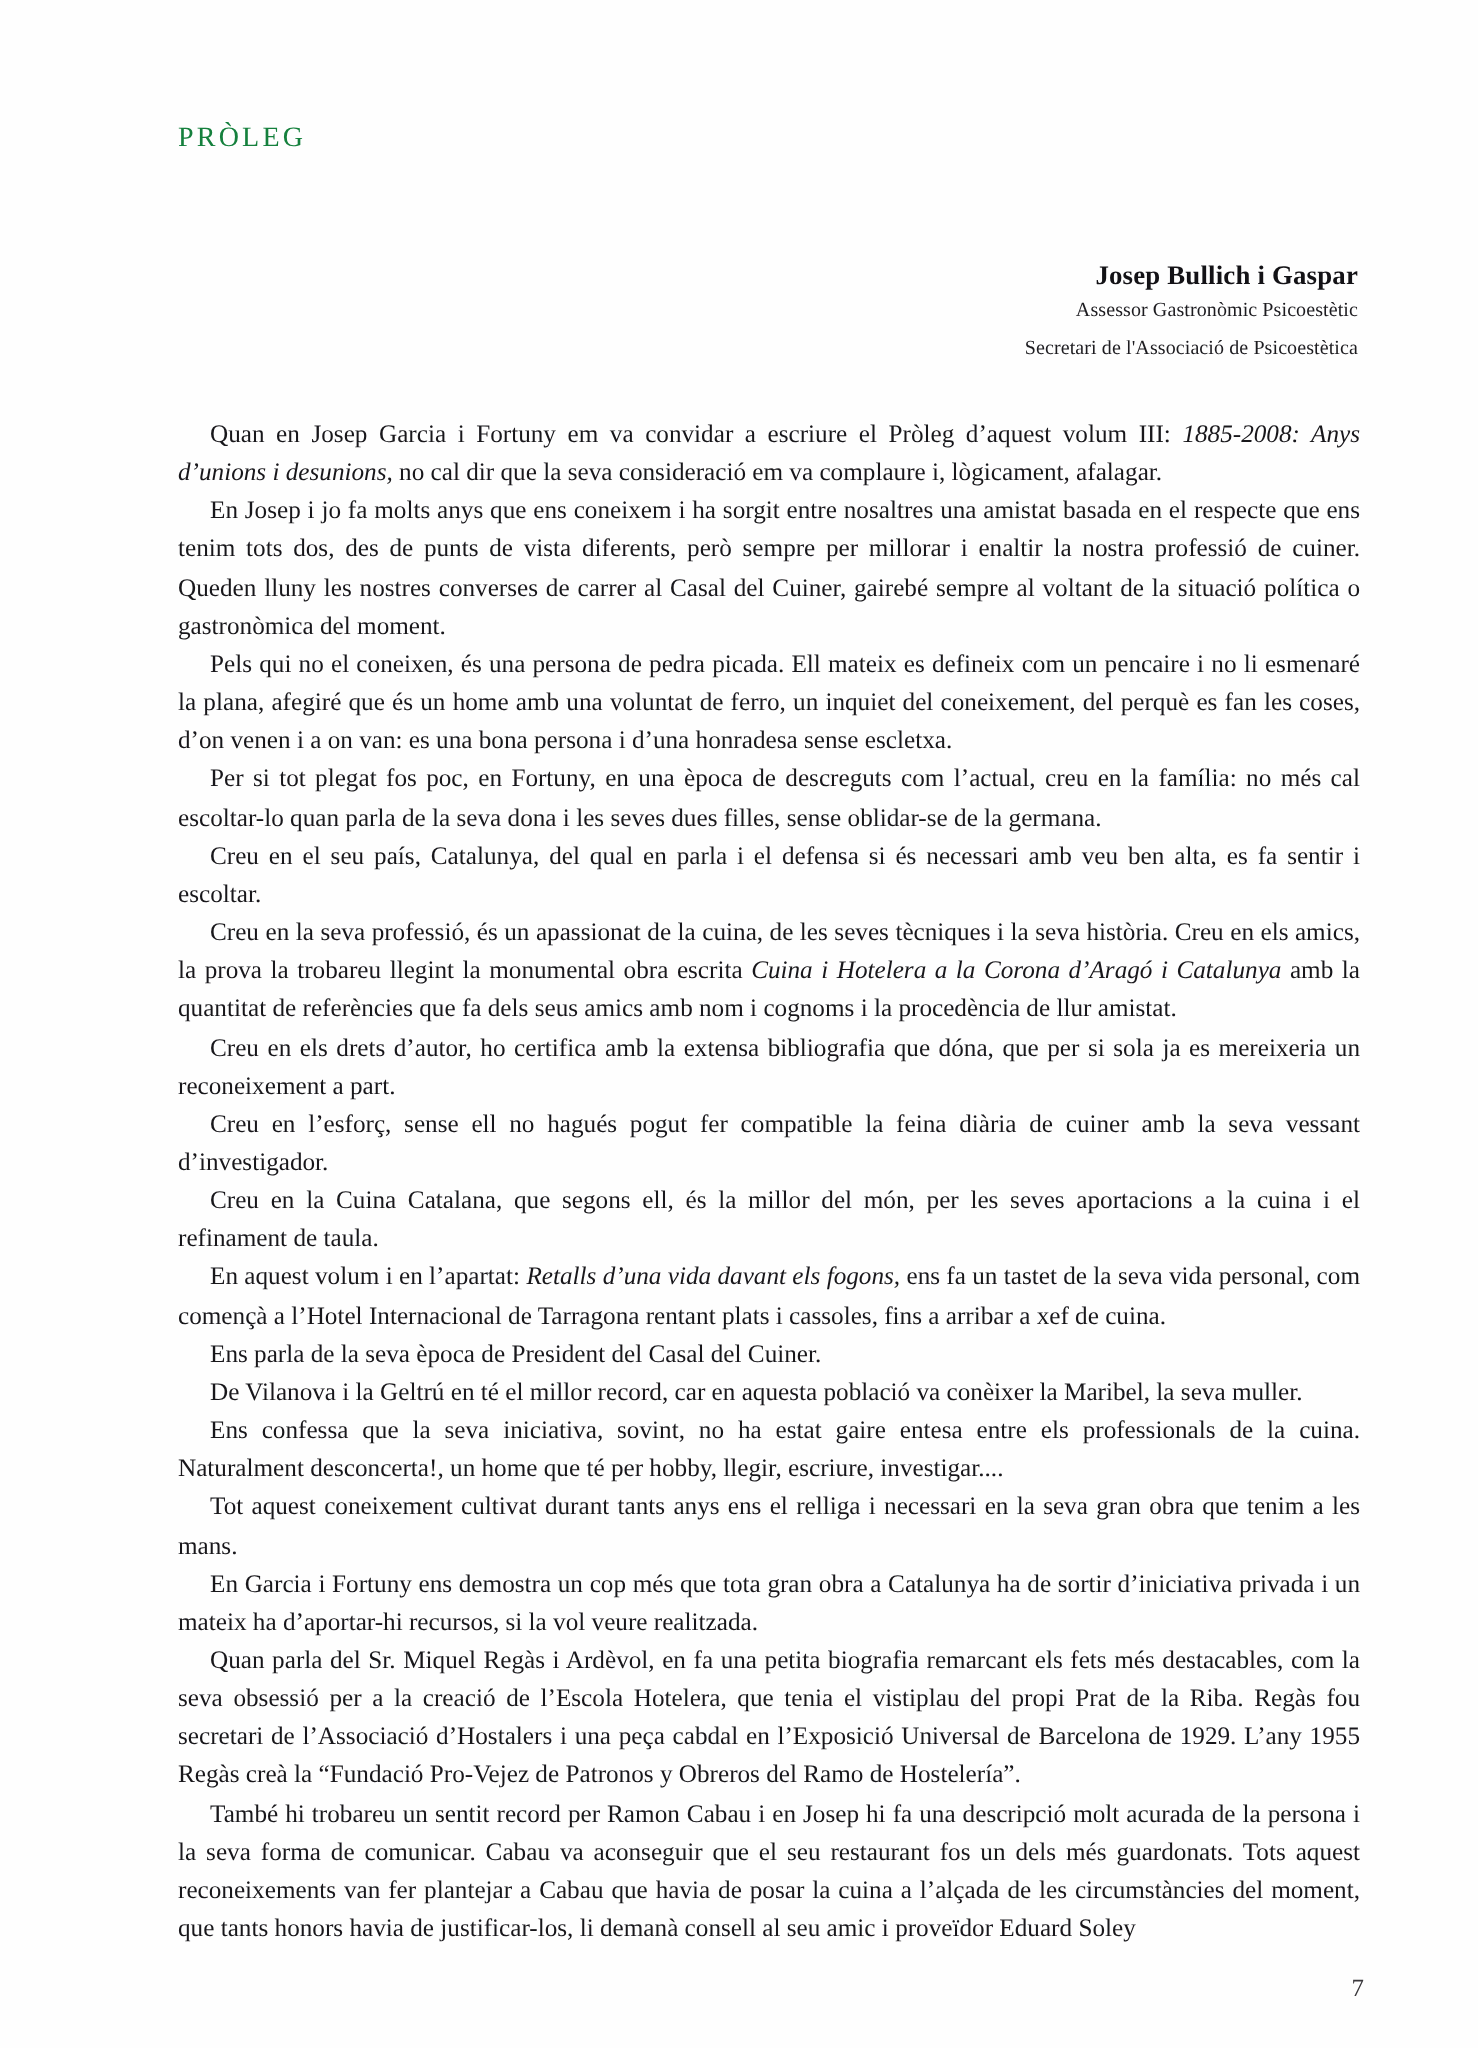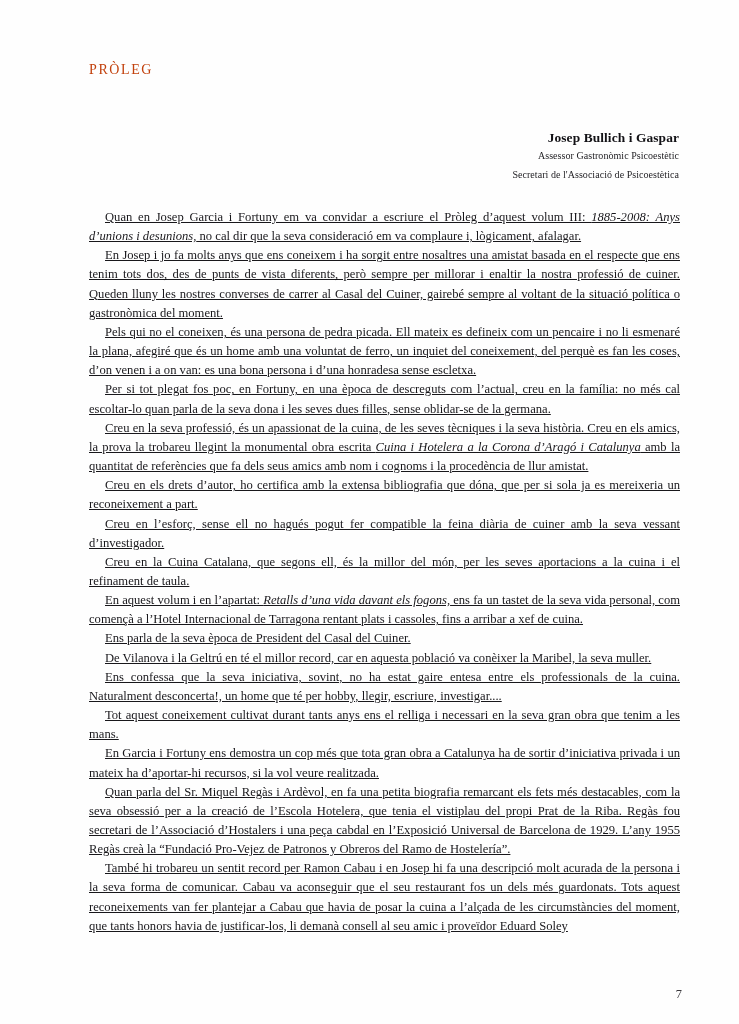--- a/index.html
+++ b/index.html
@@ -25,21 +25,21 @@
 
   
   .chapter-title {
     position: absolute;
     left: 89px;
     top: 55px;
     font-family: "Liberation Serif", "DejaVu Serif", serif;
     font-size: 20.5px;
     line-height: 24px;
     letter-spacing: 1.6px;
-    color: #c2410c;
+    color: #15803d;
     font-variant: small-caps;
     text-transform: lowercase;
     font-weight: 400;
   }
   .chapter-title::first-letter {
     font-size: 1em;
   }
 
   
   .byline {
@@ -72,21 +72,20 @@
     font-size: 12.6px;
     line-height: 19.15px;
     text-align: justify;
     text-justify: inter-word;
     color: #18171b;
     hyphens: manual;
   }
   .body-text p {
     margin: 0;
     text-indent: 16px;
-    text-decoration: underline;
   }
   .it {
     font-style: italic;
   }
 
   
   .folio {
     position: absolute;
     right: 57px;
     bottom: 22px;
@@ -106,20 +105,21 @@
     <div class="byline-name">Josep Bullich i Gaspar</div>
     <div class="byline-role">Assessor Gastronòmic Psicoestètic</div>
     <div class="byline-role">Secretari de l'Associació de Psicoestètica</div>
   </div>
 
   <div class="body-text" id="body-text" style="color: rgb(24, 23, 27);">
       <p>Quan en Josep Garcia i Fortuny em va convidar a escriure el Pròleg d’aquest volum III: <span class="it">1885-2008: Anys d’unions i desunions,</span> no cal dir que la seva consideració em va complaure i, lògicament, afalagar.</p>
       <p>En Josep i jo fa molts anys que ens coneixem i ha sorgit entre nosaltres una amistat basada en el respecte que ens tenim tots dos, des de punts de vista diferents, però sempre per millorar i enaltir la nostra professió de cuiner. Queden lluny les nostres converses de carrer al Casal del Cuiner, gairebé sempre al voltant de la situació política o gastronòmica del moment.</p>
       <p>Pels qui no el coneixen, és una persona de pedra picada. Ell mateix es defineix com un pencaire i no li esmenaré la plana, afegiré que és un home amb una voluntat de ferro, un inquiet del coneixement, del perquè es fan les coses, d’on venen i a on van: es una bona persona i d’una honradesa sense  escletxa.</p>
       <p>Per si tot plegat fos poc, en Fortuny, en una època de descreguts com l’actual, creu en la família: no més cal escoltar-lo quan parla de la seva dona i les seves dues filles, sense oblidar-se de la germana.</p>
+      <p>Creu en el seu país, Catalunya, del qual en parla i el defensa  si és necessari amb veu ben alta, es fa sentir i escoltar.</p>
       <p>Creu en la seva professió, és un apassionat de la cuina, de les seves tècniques i la seva història. Creu en els amics, la prova la trobareu llegint la monumental obra escrita <span class="it">Cuina i Hotelera a la Corona d’Aragó i Catalunya</span> amb la quantitat de referències que fa dels seus  amics amb nom i cognoms i la procedència de llur amistat.</p>
       <p>Creu en els drets d’autor, ho certifica amb la extensa bibliografia que dóna, que per si sola ja es mereixeria un reconeixement a part.</p>
       <p>Creu en l’esforç, sense ell no hagués pogut fer compatible la feina diària de cuiner  amb la seva vessant d’investigador.</p>
       <p>Creu en la Cuina Catalana, que segons ell, és la millor del món, per les seves aportacions a la cuina i el refinament de taula.</p>
       <p>En aquest volum i en l’apartat: <span class="it">Retalls d’una vida davant els fogons,</span> ens fa un tastet de la seva vida personal, com començà a l’Hotel Internacional de Tarragona rentant  plats i cassoles, fins a arribar a xef de cuina.</p>
       <p>Ens parla de la seva època de President del Casal del Cuiner.</p>
       <p>De Vilanova i la Geltrú en té el millor record, car en aquesta població va conèixer la Maribel, la seva muller.</p>
       <p>Ens confessa que la seva iniciativa, sovint, no ha estat gaire entesa entre els professionals de la cuina. Naturalment desconcerta!, un home que té per hobby, llegir, escriure, investigar....</p>
       <p>Tot aquest coneixement cultivat durant tants anys ens el relliga i necessari en la seva gran obra que tenim a les mans.</p>
       <p>En Garcia i Fortuny ens demostra un cop més que tota gran obra a Catalunya ha de sortir d’iniciativa privada i un mateix ha d’aportar-hi recursos, si la vol veure realitzada.</p>

